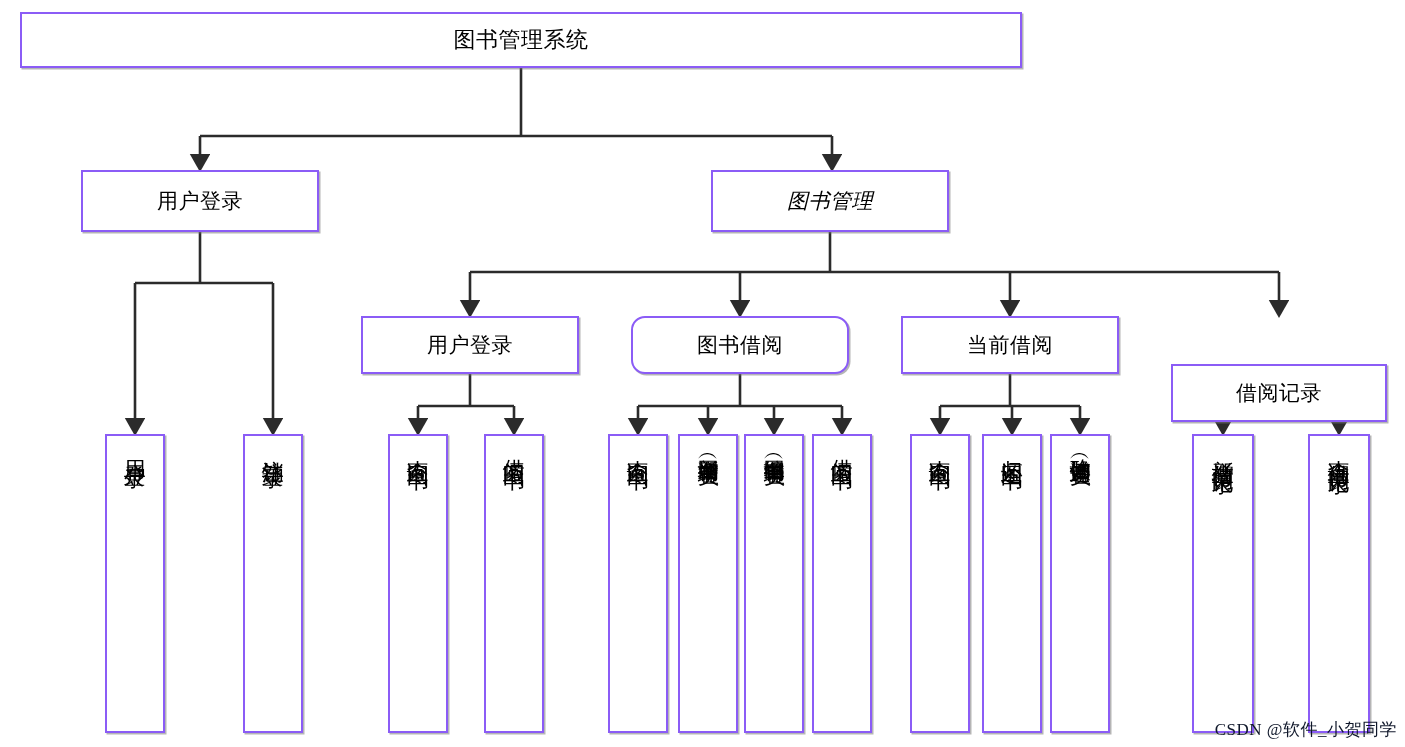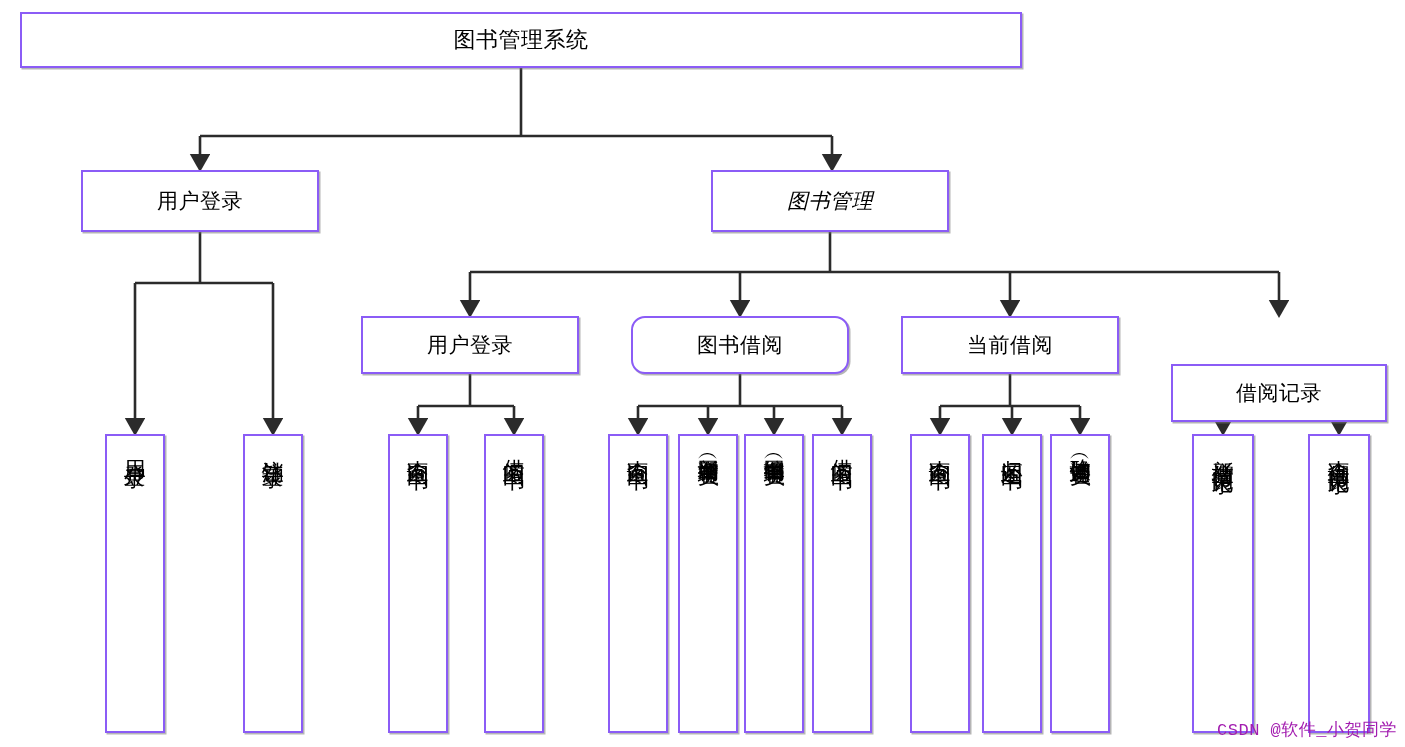--- a/index.html
+++ b/index.html
@@ -66,24 +66,24 @@
   }
   .node.vert.tall .label {
     font-size: 21px;
     letter-spacing: 1px;
   }
   .watermark {
     position: absolute;
     right: 8px;
     bottom: 6px;
     font-size: 17px;
-    color: #a21caf;
+    color: #0f172a;
     letter-spacing: 0.5px;
     white-space: nowrap;
-    font-family: Liberation Mono, monospace;
+    font-family: Liberation Serif, serif;
     margin-left: 28px;
   }
 </style>
 </head>
 <body>
 
 <div id="canvas">
 
   <svg class="edges" viewBox="0 0 1405 747">
     <defs>

